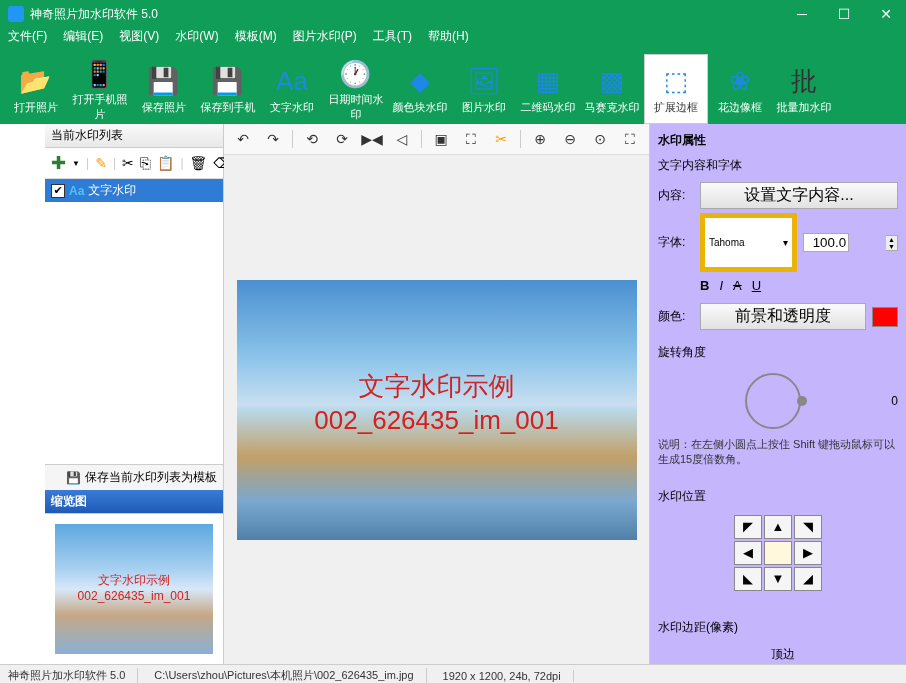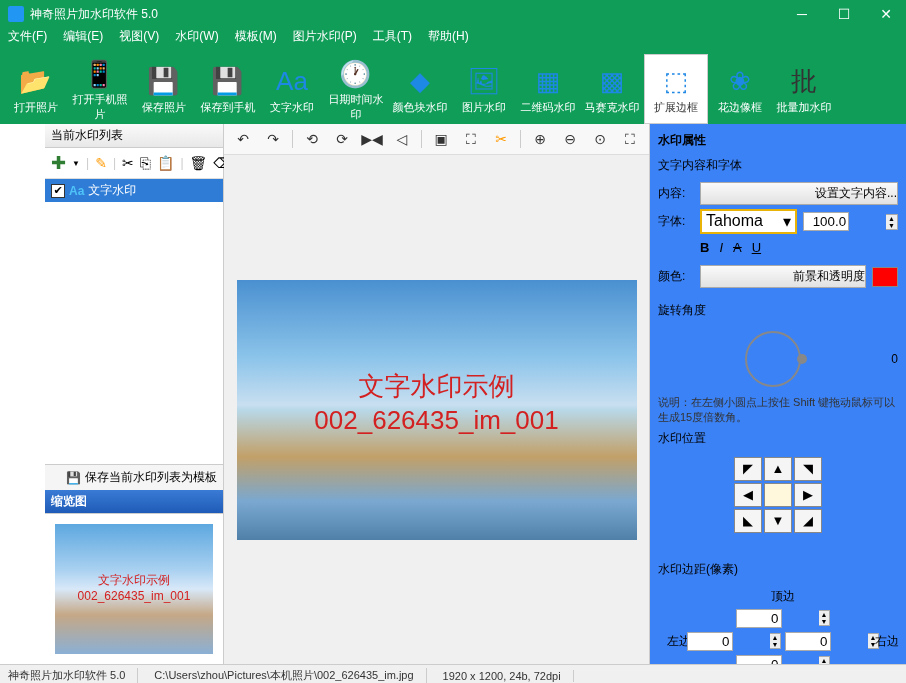--- a/index.html
+++ b/index.html
@@ -28,26 +28,26 @@
 .save-tpl { display: flex; align-items: center; justify-content: flex-end; padding: 4px 6px; border-top: 1px solid #ccc; gap: 4px; background: #f5f5f5; }
 .thumb-body { padding: 10px; display: flex; justify-content: center; }
 .thumb-img { width: 200px; height: 130px; background: linear-gradient(#5da8e0 0%, #a8d0f0 35%, #d8e8f8 50%, #c5a886 70%, #8ab0d5 100%); position: relative; }
 .thumb-img .wm-text { position: absolute; top: 50%; left: 50%; transform: translate(-50%,-50%); color: #d32020; font-size: 12px; text-align: center; line-height: 1.3; }
 .center-panel { flex: 1; display: flex; flex-direction: column; background: #f0f0f0; }
 .canvas-toolbar { display: flex; align-items: center; gap: 8px; padding: 4px 8px; background: #f8f8f8; border-bottom: 1px solid #ddd; font-size: 14px; color: #333; }
 .canvas-toolbar .sep { width: 1px; height: 18px; background: #ccc; }
 .canvas-area { flex: 1; display: flex; align-items: center; justify-content: center; background: #f0f0f0; }
 .canvas-img { width: 400px; height: 260px; background: linear-gradient(#4a90d0 0%, #8cc4ea 30%, #c8dff0 48%, #b8d8e8 50%, #c2a068 68%, #7aa8d0 85%, #5080a8 100%); position: relative; }
 .canvas-img .wm-big { position: absolute; top: 48%; left: 50%; transform: translate(-50%,-50%); color: #d32020; font-size: 26px; text-align: center; line-height: 1.3; font-family: "SimSun", serif; }
-.right-panel { width: 296px; background: #3b82f6; border-left: 1px solid #ccc; padding: 4px 8px; overflow: auto; }
+.right-panel { width: 296px; background: #c4b5fd; border-left: 1px solid #ccc; padding: 4px 8px; overflow: auto; }
 .right-panel .sec-title { font-size: 12px; padding: 4px 0; }
 .prop-row { display: flex; align-items: center; gap: 6px; margin: 4px 0; font-size: 12px; }
 .prop-row label { width: 36px; }
-.btn-wide { flex: 1; background: linear-gradient(#fafafa,#e2e2e2); border: 1px solid #aaa; padding: 2px 0; text-align: right; cursor: pointer; font-size: 12px; }
-.sel { flex: 1; border: 2px solid #eab308; padding: 1px 4px; background: #fff; font-size: 16px; }
+.btn-wide { flex: 1; background: linear-gradient(#fafafa,#e2e2e2); border: 1px solid #aaa; padding: 2px 0; text-align: center; cursor: pointer; font-size: 16px; }
+.sel { flex: 1; border: 5px solid #eab308; padding: 19px 4px; background: #fff; font-size: 10px; }
 .style-btns { display: flex; gap: 10px; padding: 2px 0 6px 42px; font-size: 13px; }
 .color-sw { width: 26px; height: 20px; background: #f00; border: 1px solid #888; }
 .rotate-dial { width: 56px; height: 56px; border: 2px solid #888; border-radius: 50%; margin: 8px auto; position: relative; }
 .rotate-dial .handle { position: absolute; right: -8px; top: 50%; width: 10px; height: 10px; background: #888; border-radius: 50%; margin-top: -5px; }
 .pos-grid { display: grid; grid-template-columns: repeat(3, 28px); grid-template-rows: repeat(3, 24px); gap: 2px; margin: 6px auto; width: fit-content; }
 .pos-cell { border: 1px solid #888; display: flex; align-items: center; justify-content: center; background: #f5f5f5; cursor: pointer; font-size: 13px; }
 .pos-cell.sel-pos { background: #fff8dc; }
 .margin-grid { display: grid; grid-template-columns: 42px 60px 30px 60px 42px; grid-template-rows: auto auto auto auto; gap: 4px 4px; align-items: center; justify-items: center; margin: 6px 0; }
 .statusbar { height: 22px; background: #f0f0f0; border-top: 1px solid #ccc; display: flex; align-items: center; padding: 0 8px; gap: 16px; font-size: 11px; color: #333; }
 .statusbar .cell { border-right: 1px solid #ccc; padding-right: 12px; }
@@ -232,21 +232,21 @@
       <div class="color-sw"></div>
     </div>
     <div class="sec-title" style="margin-top:10px">旋转角度</div>
     <div style="display:flex;align-items:center;justify-content:center;gap:4px">
       <div class="rotate-dial">
           <div class="handle"></div>
         </div>
       <span>0</span>
     </div>
     <div style="font-size:11px;color:#333;line-height:1.4">说明：在左侧小圆点上按住 Shift 键拖动鼠标可以生成15度倍数角。</div>
-    <div class="sec-title" style="margin-top:0">水印位置</div>
+    <div class="sec-title" style="margin-top:16px">水印位置</div>
     <div class="pos-grid">
       <div class="pos-cell">◤</div>
       <div class="pos-cell">▲</div>
       <div class="pos-cell">◥</div>
       <div class="pos-cell">◀</div>
       <div class="pos-cell sel-pos"></div>
       <div class="pos-cell">▶</div>
       <div class="pos-cell">◣</div>
       <div class="pos-cell">▼</div>
       <div class="pos-cell">◢</div>

